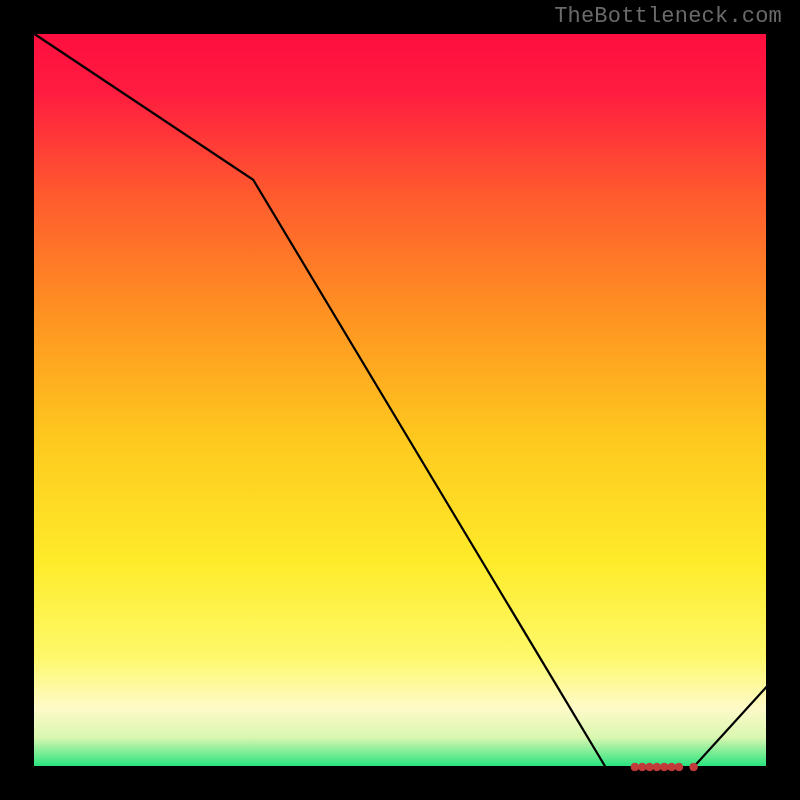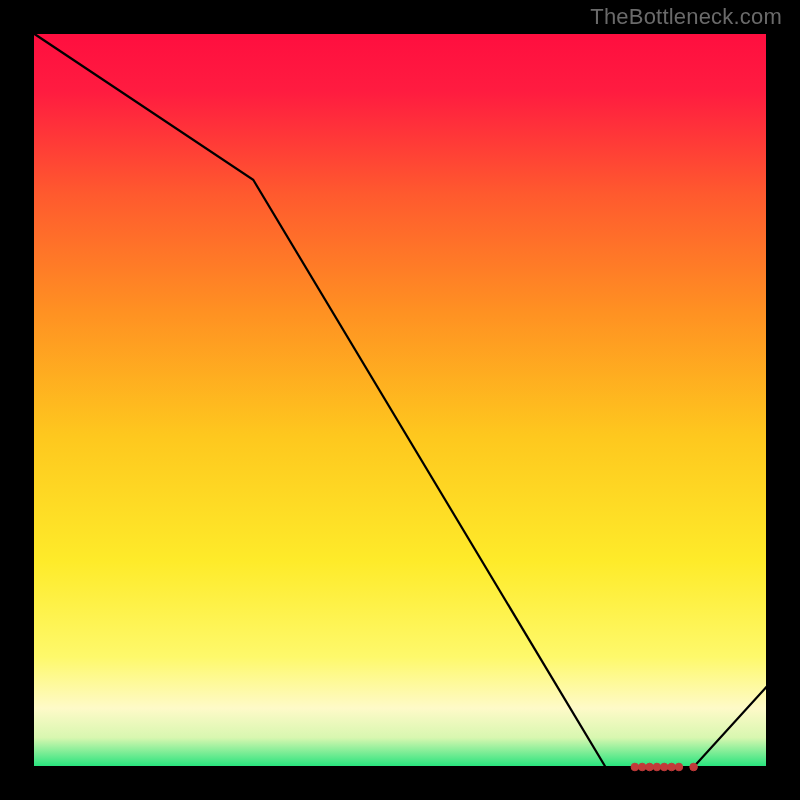--- a/index.html
+++ b/index.html
@@ -17,21 +17,21 @@
     top: 0;
     width: 800px;
     height: 800px;
   }
   .watermark {
     position: absolute;
     top: 4px;
     right: 18px;
     color: #6a6a6a;
     font-size: 22px;
-    font-family: Liberation Sans, sans-serif;
+    font-family: Liberation Mono, monospace;
     letter-spacing: 0.2px;
   }
   svg { display: block; }
 </style>
 </head>
 <body>
 
 <div class="chart-wrap">
   <svg width="800" height="800" viewBox="0 0 800 800">
 

